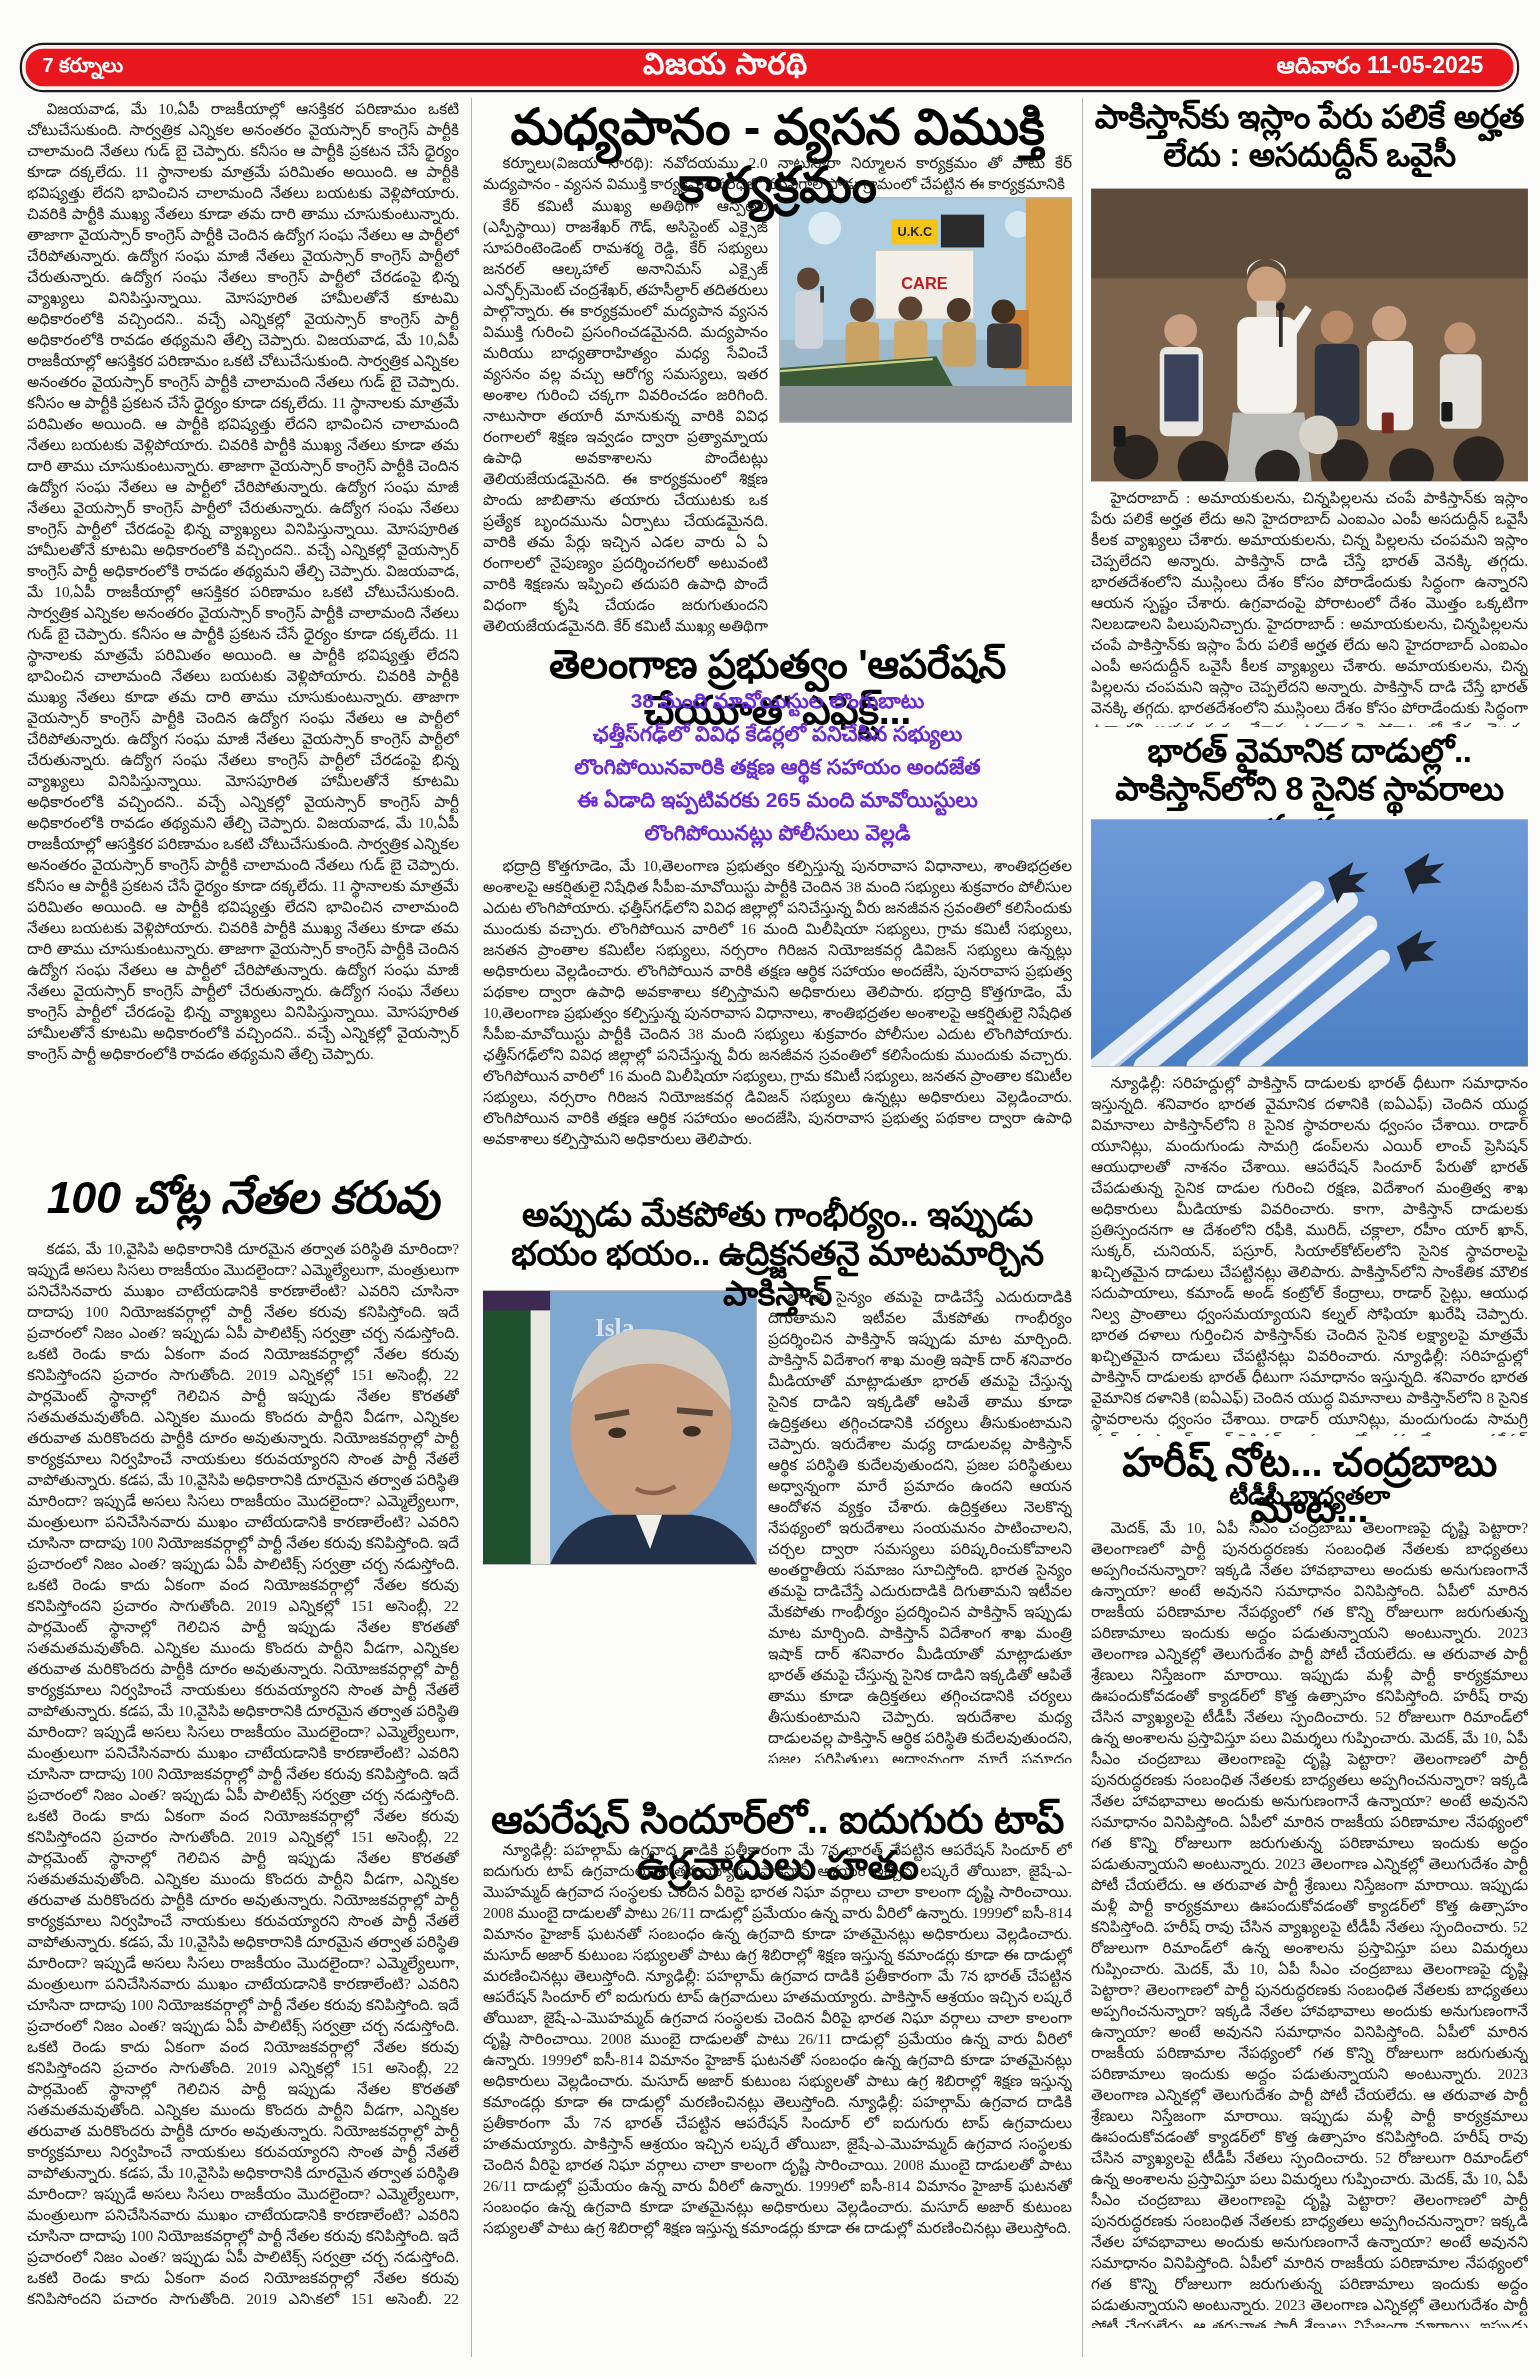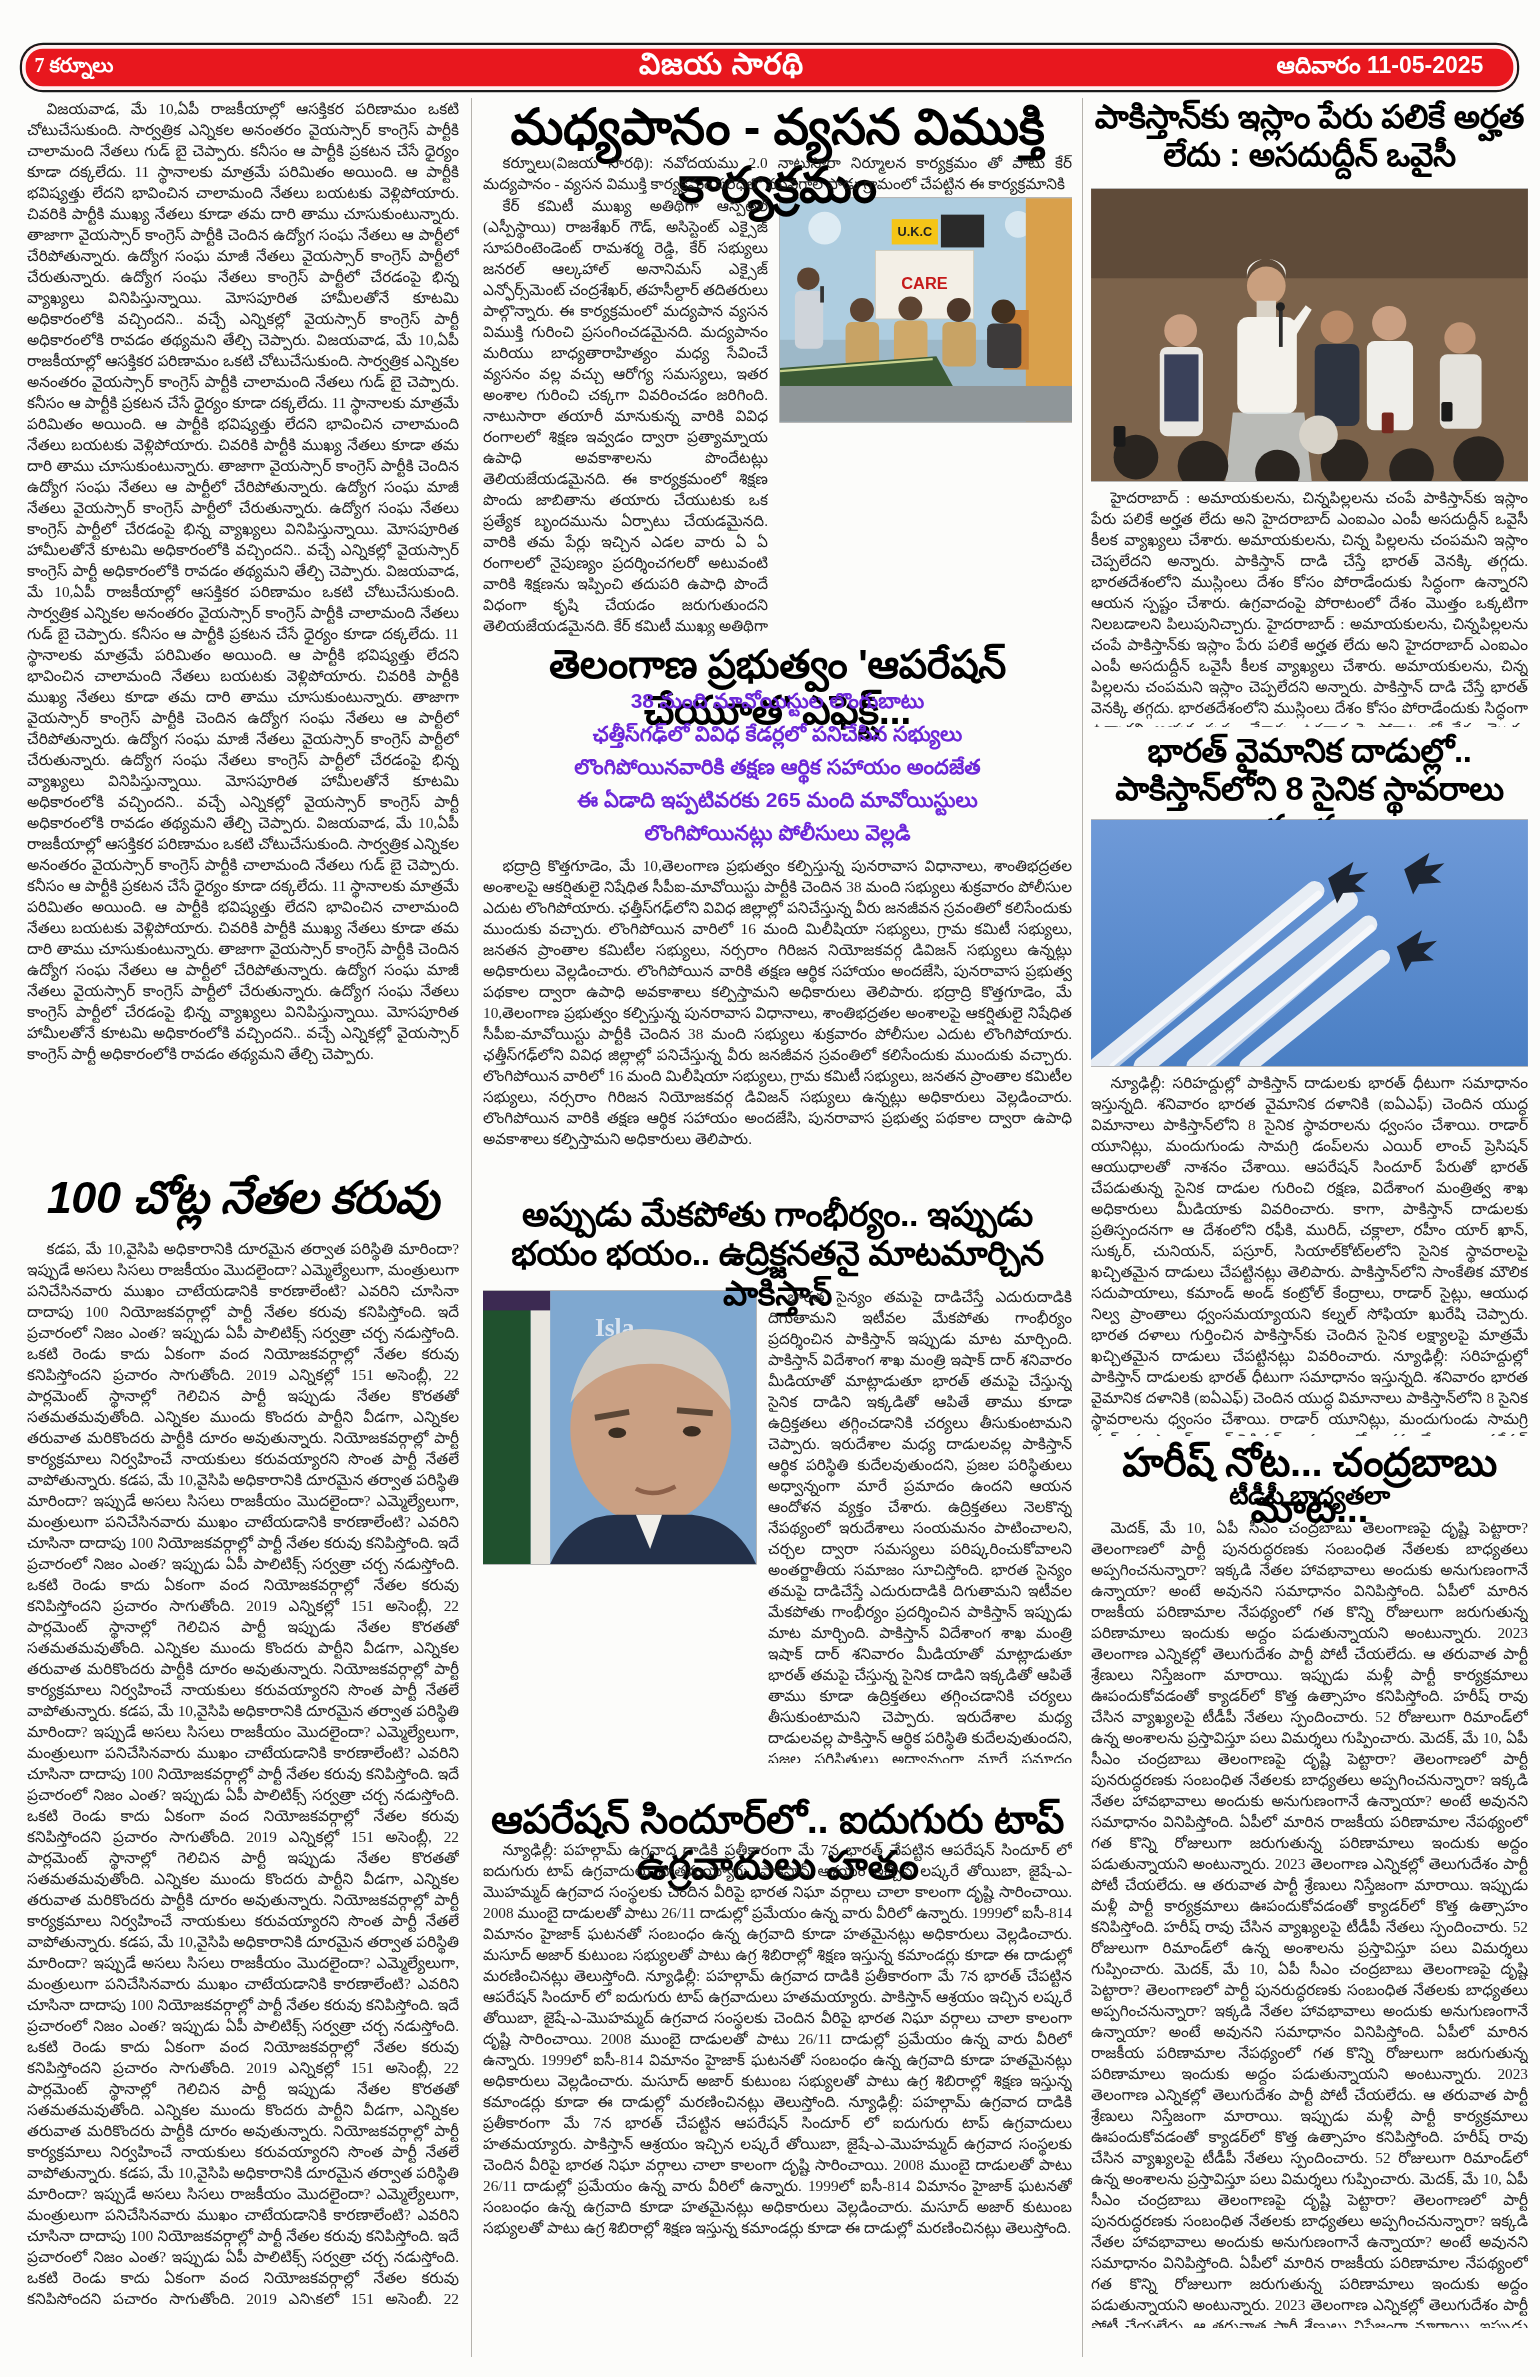--- a/index.html
+++ b/index.html
@@ -9,21 +9,21 @@
     margin:0 auto;
   }
   
   .masthead{
     position:absolute;left:22.4px;top:45px;width:1495px;height:45px;
     background:#e8171e;border-radius:21px;
     box-shadow:0 0 0 2.2px #1b1b1b, inset 0 0 0 3.7px rgba(255,255,255,.95);
     display:flex;align-items:center;justify-content:space-between;
     color:#fff;font-family:"Liberation Sans", sans-serif;
   }
-  .masthead .pg{font-size:20px;font-weight:bold;padding-left:12px;width:268px;font-family:Liberation Serif, serif;}
+  .masthead .pg{font-size:20px;font-weight:bold;padding-left:20px;width:268px;}
   .masthead .paper{font-size:30px;font-weight:bold;letter-spacing:0.7px;text-align:center;flex:1;}
   .masthead .date{font-size:23px;font-weight:bold;padding-right:34px;width:343px;text-align:right;}
   
   .vdiv{position:absolute;top:98px;width:0.7px;height:2259px;background:#b5b2ac;}
   .col{position:absolute;top:98px;}
   .col-left {left:27px;  width:432px;}
   .col-mid  {left:483px; width:589px;}
   .col-right{left:1091px;width:437px;}
   
   .hl{font-family:"Liberation Sans", sans-serif;font-weight:bold;color:#000;

